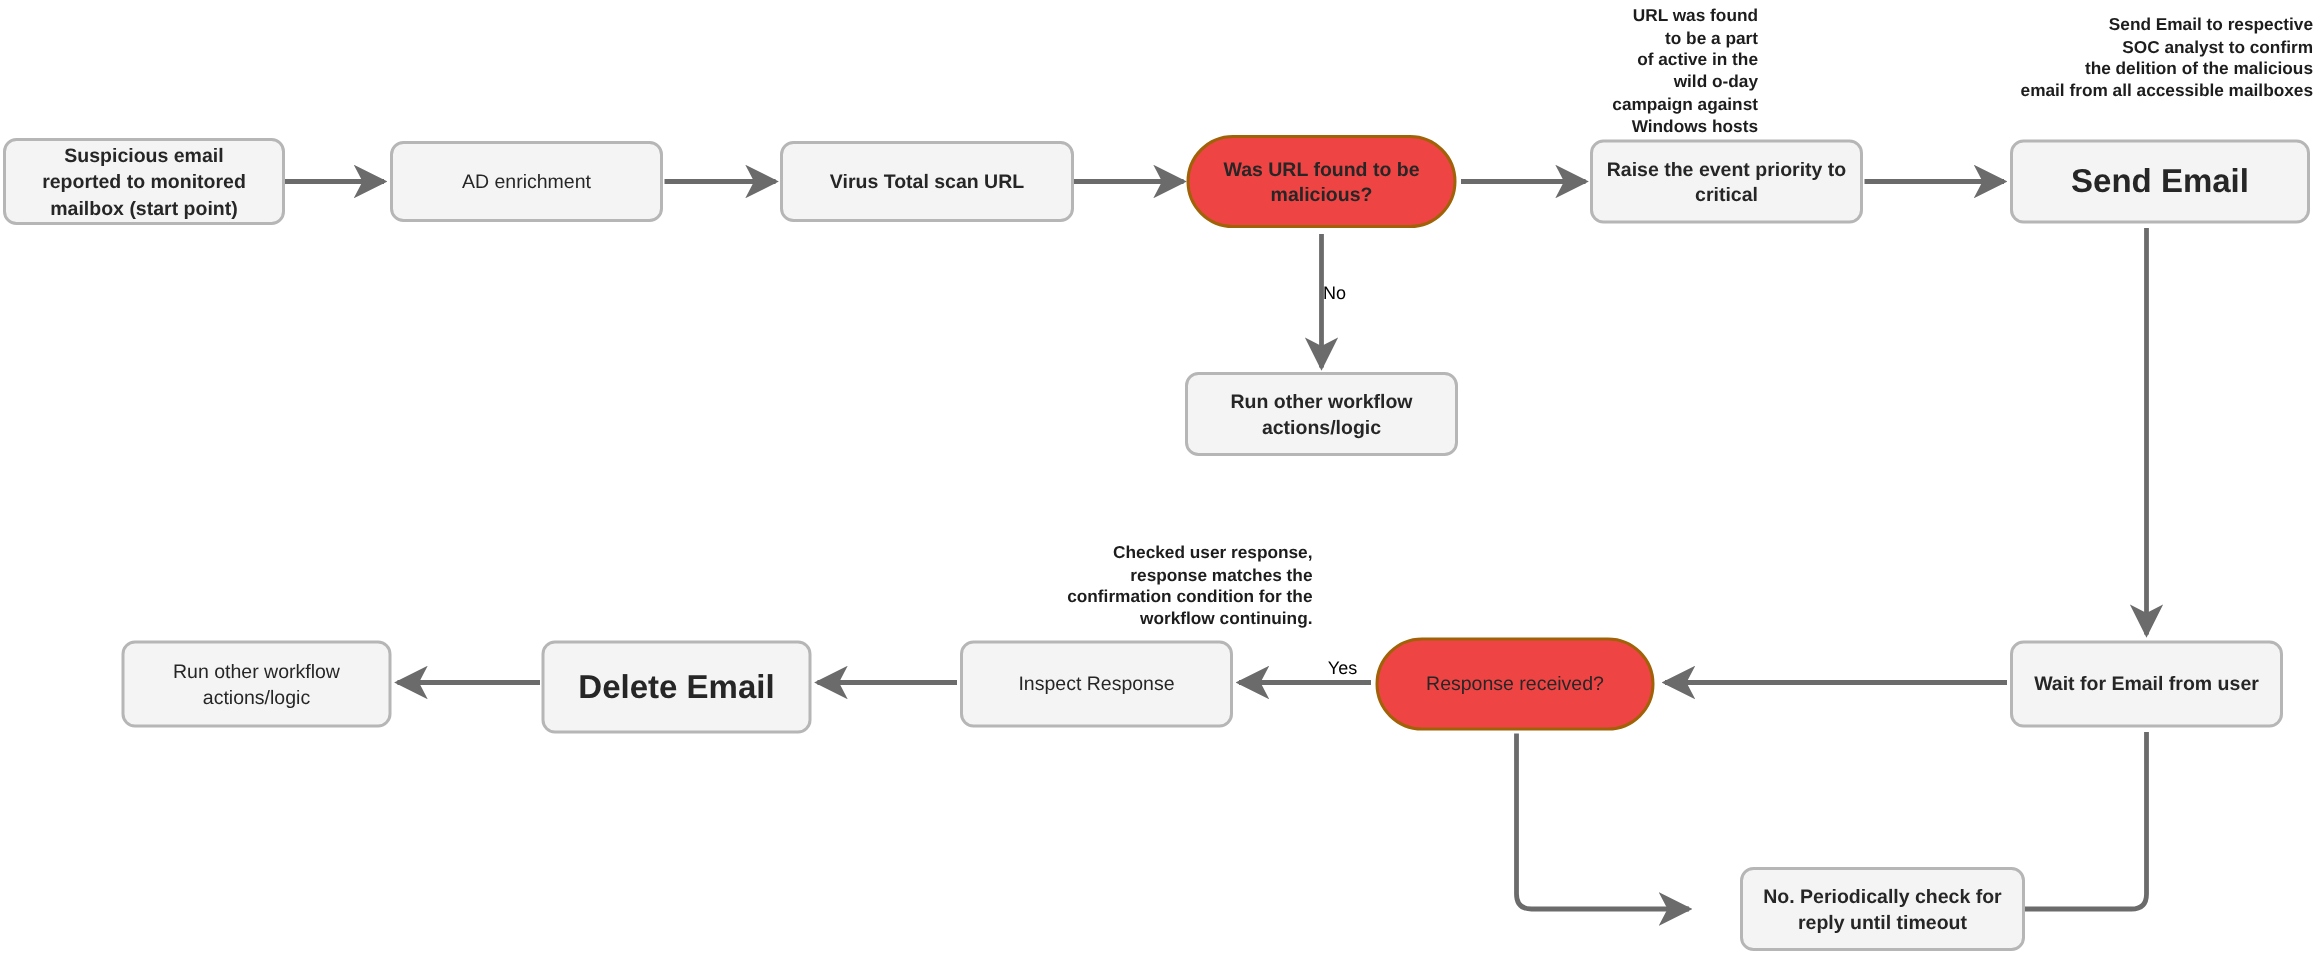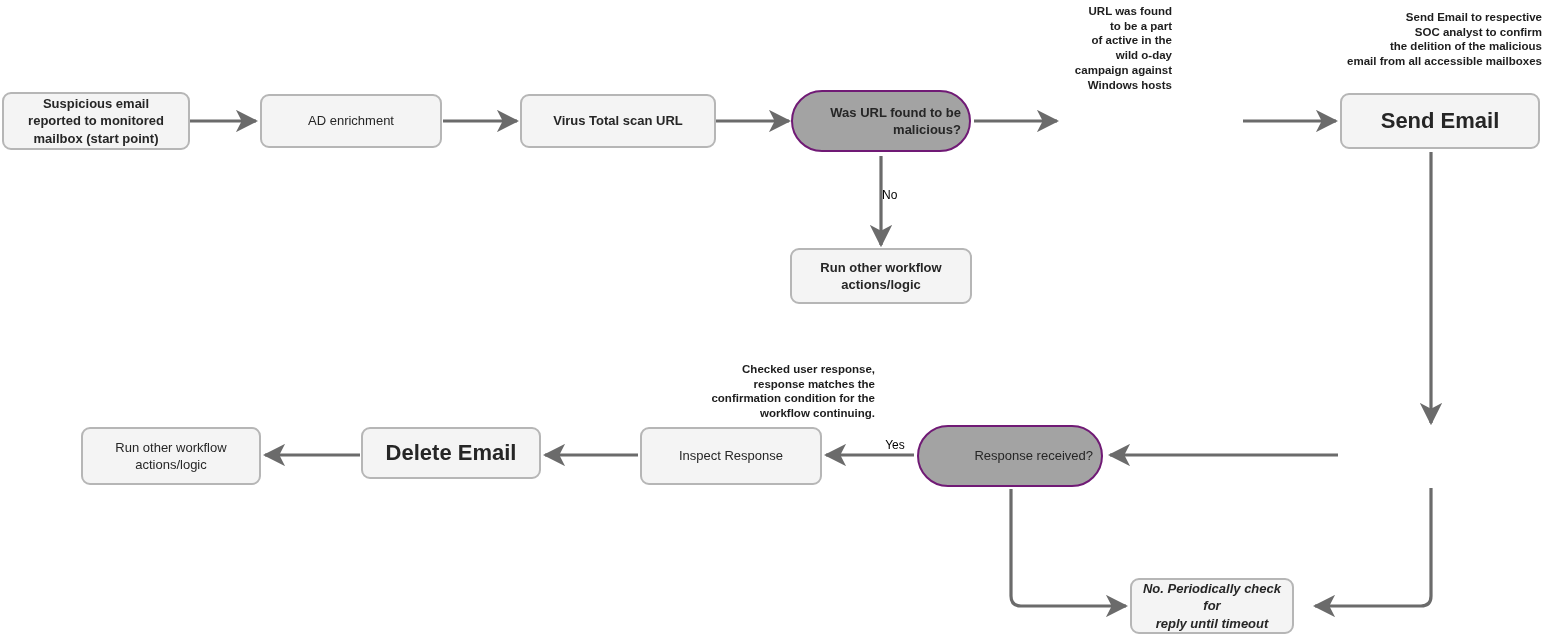--- a/index.html
+++ b/index.html
@@ -31,24 +31,23 @@
     justify-content:center;
     text-align:center;
     background:#f4f4f4;
     border:2px solid #b6b6b6;
     border-radius:9px;
     color:#262626;
     line-height:1.32;
     padding:4px 8px;
   }
   .node.decision{
-    background:#a3a3a3;
-    border:2px solid #701a75;
+    background:#ef4444;
+    border:2px solid #a16207;
     border-radius:48px;
-    text-align:right;
   }
   .node .txt{display:block;width:100%;}
   .fs13{font-size:13px;}
   .fs22{font-size:22px;}
   .bold{font-weight:bold;}
   .reg{font-weight:normal;}
   .edge-label{
     position:absolute;
     text-align:right;
     font-size:11.5px;
@@ -105,49 +104,56 @@
 
   <div class="node" style="left:520px;top:94px;width:196px;height:54px;">
     <span class="txt fs13 bold" style="white-space:pre-line;">Virus Total scan URL</span>
   </div>
 
   <div class="node decision" style="left:791px;top:90px;width:180px;height:62px;">
     <span class="txt fs13 bold" style="white-space:pre-line;">Was URL found to be
 malicious?</span>
   </div>
 
+  <div class="node" style="left:1060px;top:93px;width:182px;height:56px;">
+    <span class="txt fs13 bold" style="white-space:pre-line;">Raise the event priority to
+critical</span>
+  </div>
 
   <div class="node" style="left:1340px;top:93px;width:200px;height:56px;">
     <span class="txt fs22 bold" style="white-space:pre-line;">Send Email</span>
   </div>
 
   <div class="node" style="left:790px;top:248px;width:182px;height:56px;">
     <span class="txt fs13 bold" style="white-space:pre-line;">Run other workflow
 actions/logic</span>
   </div>
 
+  <div class="node" style="left:1340px;top:427px;width:182px;height:58px;">
+    <span class="txt fs13 bold" style="white-space:pre-line;">Wait for Email from user</span>
+  </div>
 
   <div class="node decision" style="left:917px;top:425px;width:186px;height:62px;">
     <span class="txt fs13 reg" style="white-space:pre-line;">Response received?</span>
   </div>
 
   <div class="node" style="left:640px;top:427px;width:182px;height:58px;">
     <span class="txt fs13 reg" style="white-space:pre-line;">Inspect Response</span>
   </div>
 
-  <div class="node" style="left:361px;top:427px;width:180px;height:52px;">
+  <div class="node" style="left:361px;top:427px;width:180px;height:62px;">
     <span class="txt fs22 bold" style="white-space:pre-line;">Delete Email</span>
   </div>
 
   <div class="node" style="left:81px;top:427px;width:180px;height:58px;">
     <span class="txt fs13 reg" style="white-space:pre-line;">Run other workflow
 actions/logic</span>
   </div>
 
-  <div class="node" style="left:1130px;top:578px;width:164px;height:56px;font-style:italic;">
+  <div class="node" style="left:1160px;top:578px;width:190px;height:56px;">
     <span class="txt fs13 bold" style="white-space:pre-line;">No. Periodically check for
 reply until timeout</span>
   </div>
 
   <div class="edge-label" style="left:944px;top:4px;width:228px;">URL was found
 to be a part
 of active in the
 wild o-day
 campaign against
 Windows hosts</div>

